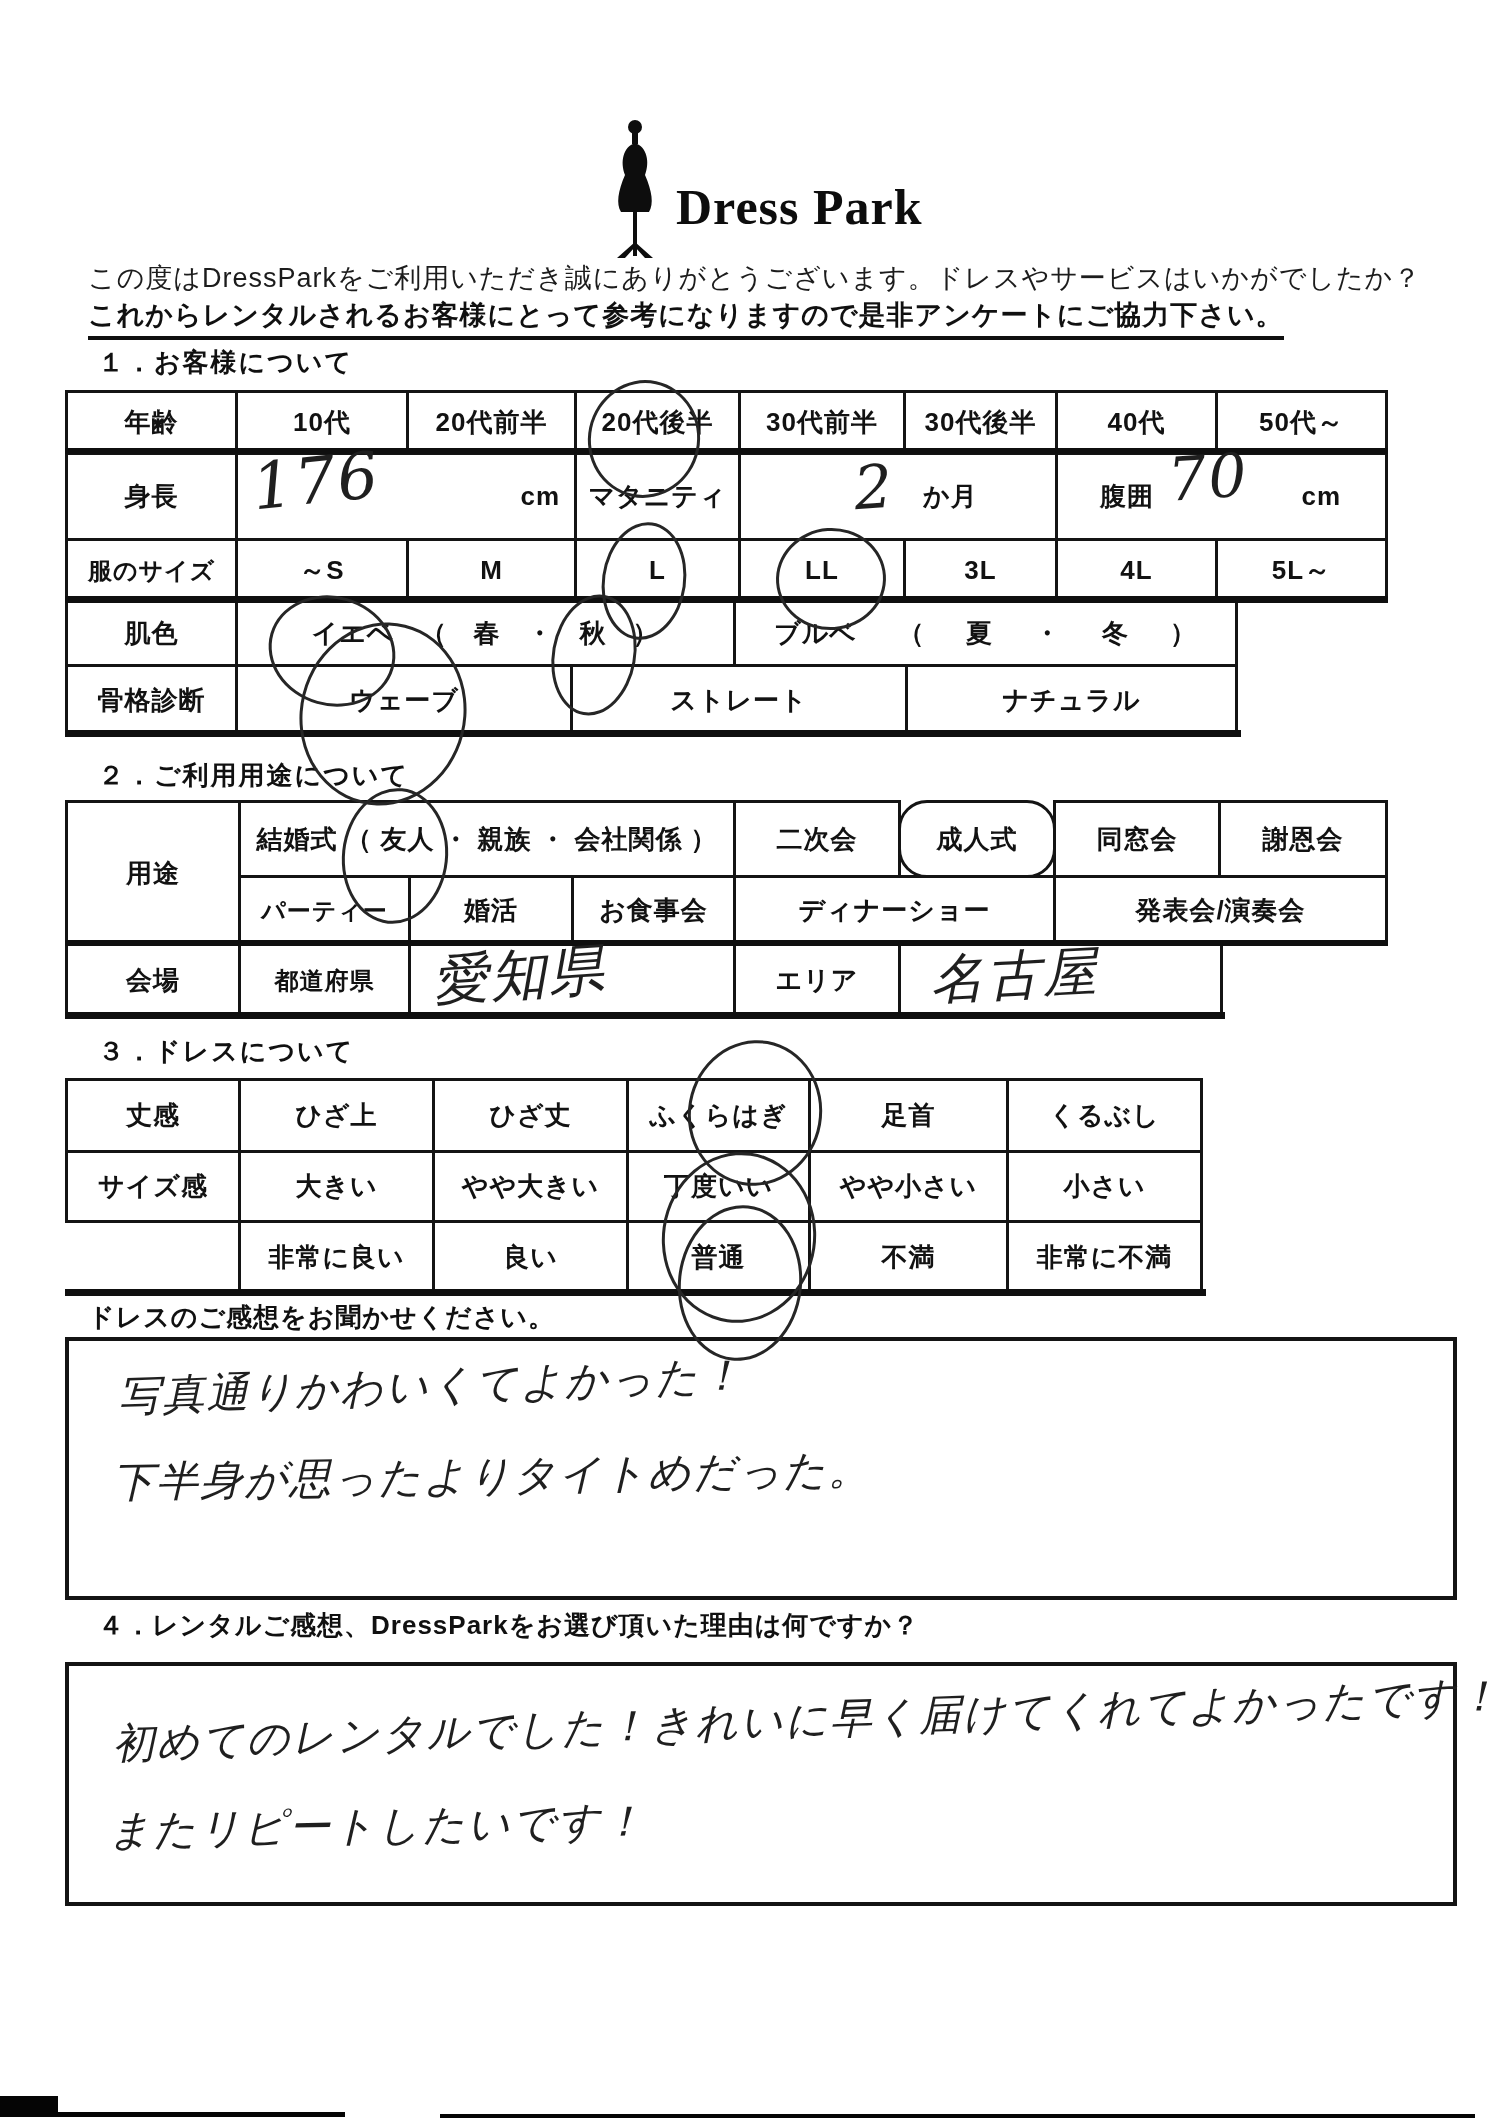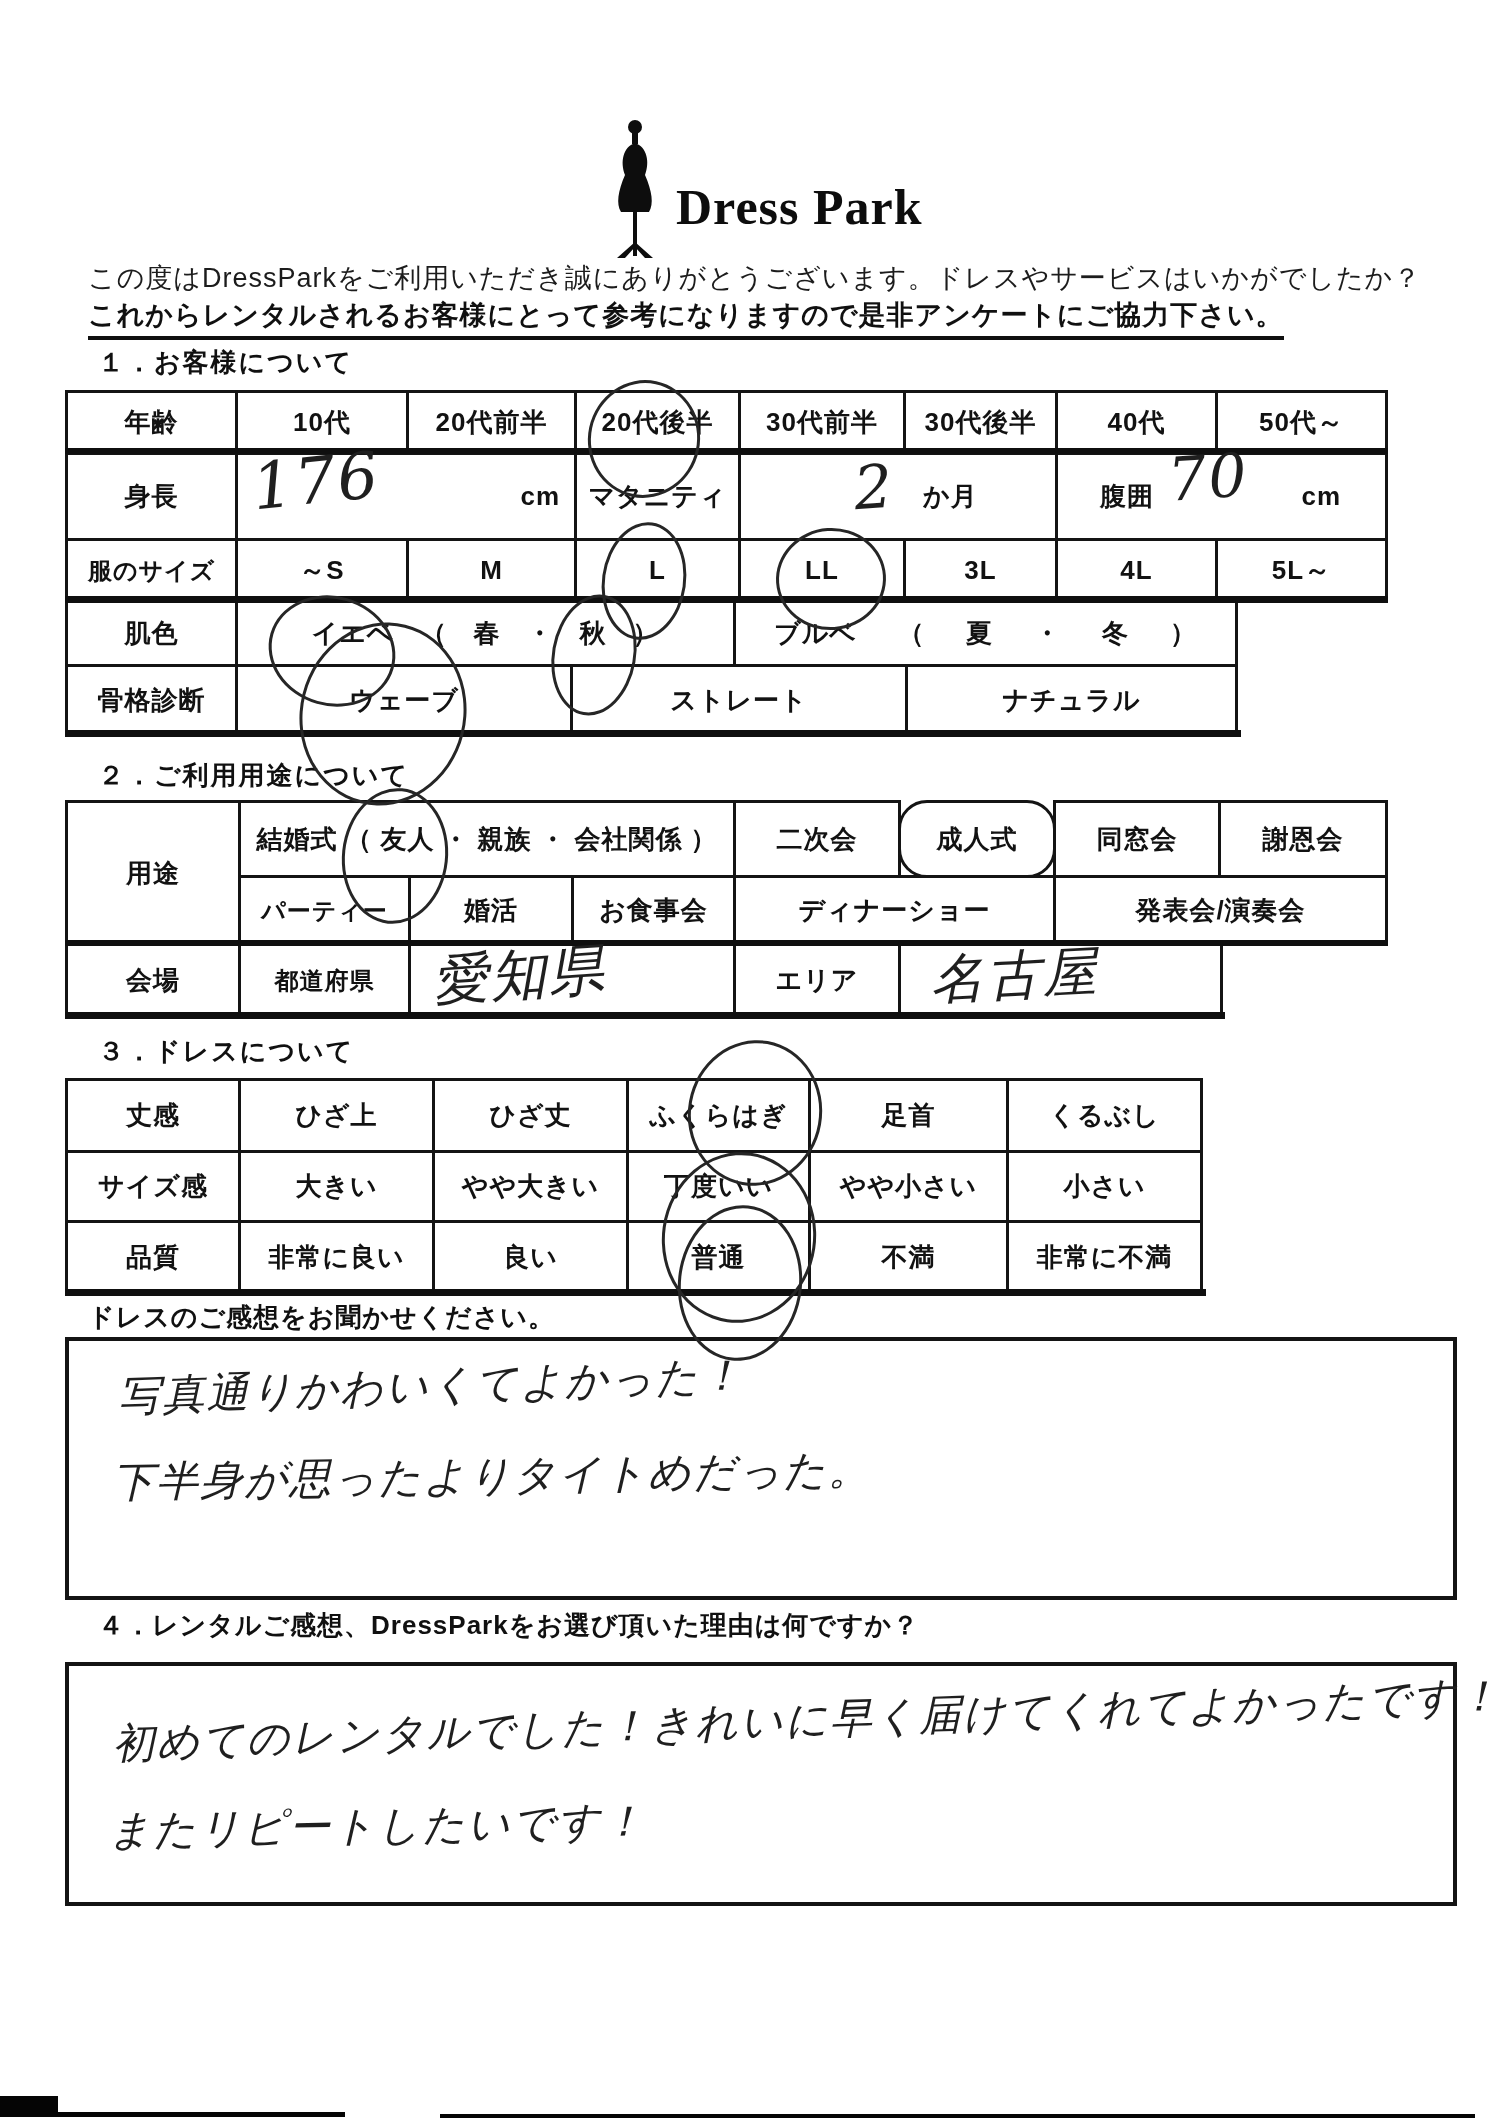--- a/index.html
+++ b/index.html
@@ -160,21 +160,20 @@
     <div class="c" style="left:743px; top:0px; width:201px; height:75px;">足首</div>
     <div class="c" style="left:941px; top:0px; width:197px; height:75px;">くるぶし</div>
 
     <div class="c" style="left:0px;   top:72px; width:176px; height:73px;">サイズ感</div>
     <div class="c" style="left:173px; top:72px; width:197px; height:73px;">大きい</div>
     <div class="c" style="left:367px; top:72px; width:197px; height:73px;">やや大きい</div>
     <div class="c" style="left:561px; top:72px; width:185px; height:73px;">丁度いい</div>
     <div class="c" style="left:743px; top:72px; width:201px; height:73px;">やや小さい</div>
     <div class="c" style="left:941px; top:72px; width:197px; height:73px;">小さい</div>
 
-    <div class="c" style="left:0px;   top:142px; width:176px; height:75px;">品質</div>
     <div class="c" style="left:173px; top:142px; width:197px; height:75px;">非常に良い</div>
     <div class="c" style="left:367px; top:142px; width:197px; height:75px;">良い</div>
     <div class="c" style="left:561px; top:142px; width:185px; height:75px;">普通</div>
     <div class="c" style="left:743px; top:142px; width:201px; height:75px;">不満</div>
     <div class="c" style="left:941px; top:142px; width:197px; height:75px;">非常に不満</div>
   </div>
   <div class="band" style="left:65px; top:1289px; width:1141px; height:7px;"></div>
 
   <div class="abs heading" style="left:88px; top:1300px; letter-spacing:1px;">ドレスのご感想をお聞かせください。</div>
   <div class="cbox" style="left:65px; top:1337px; width:1392px; height:263px;"></div>

